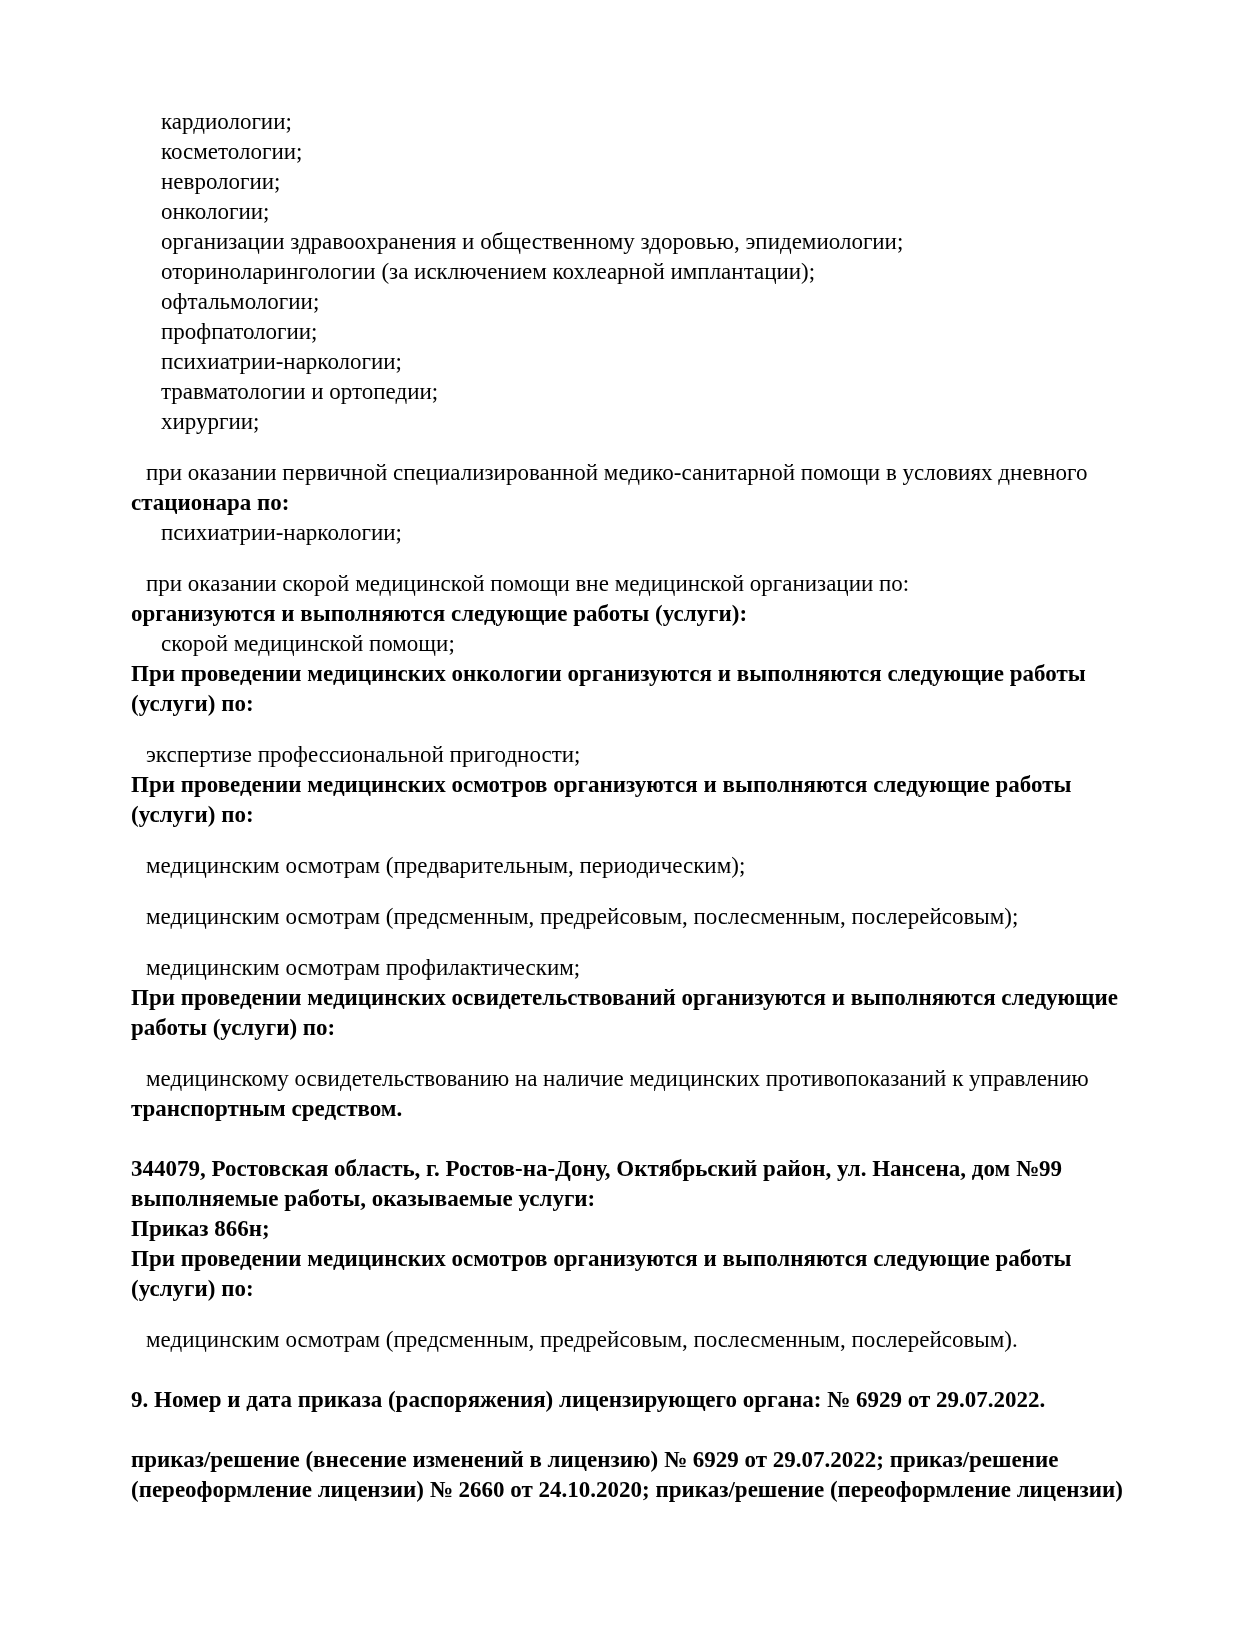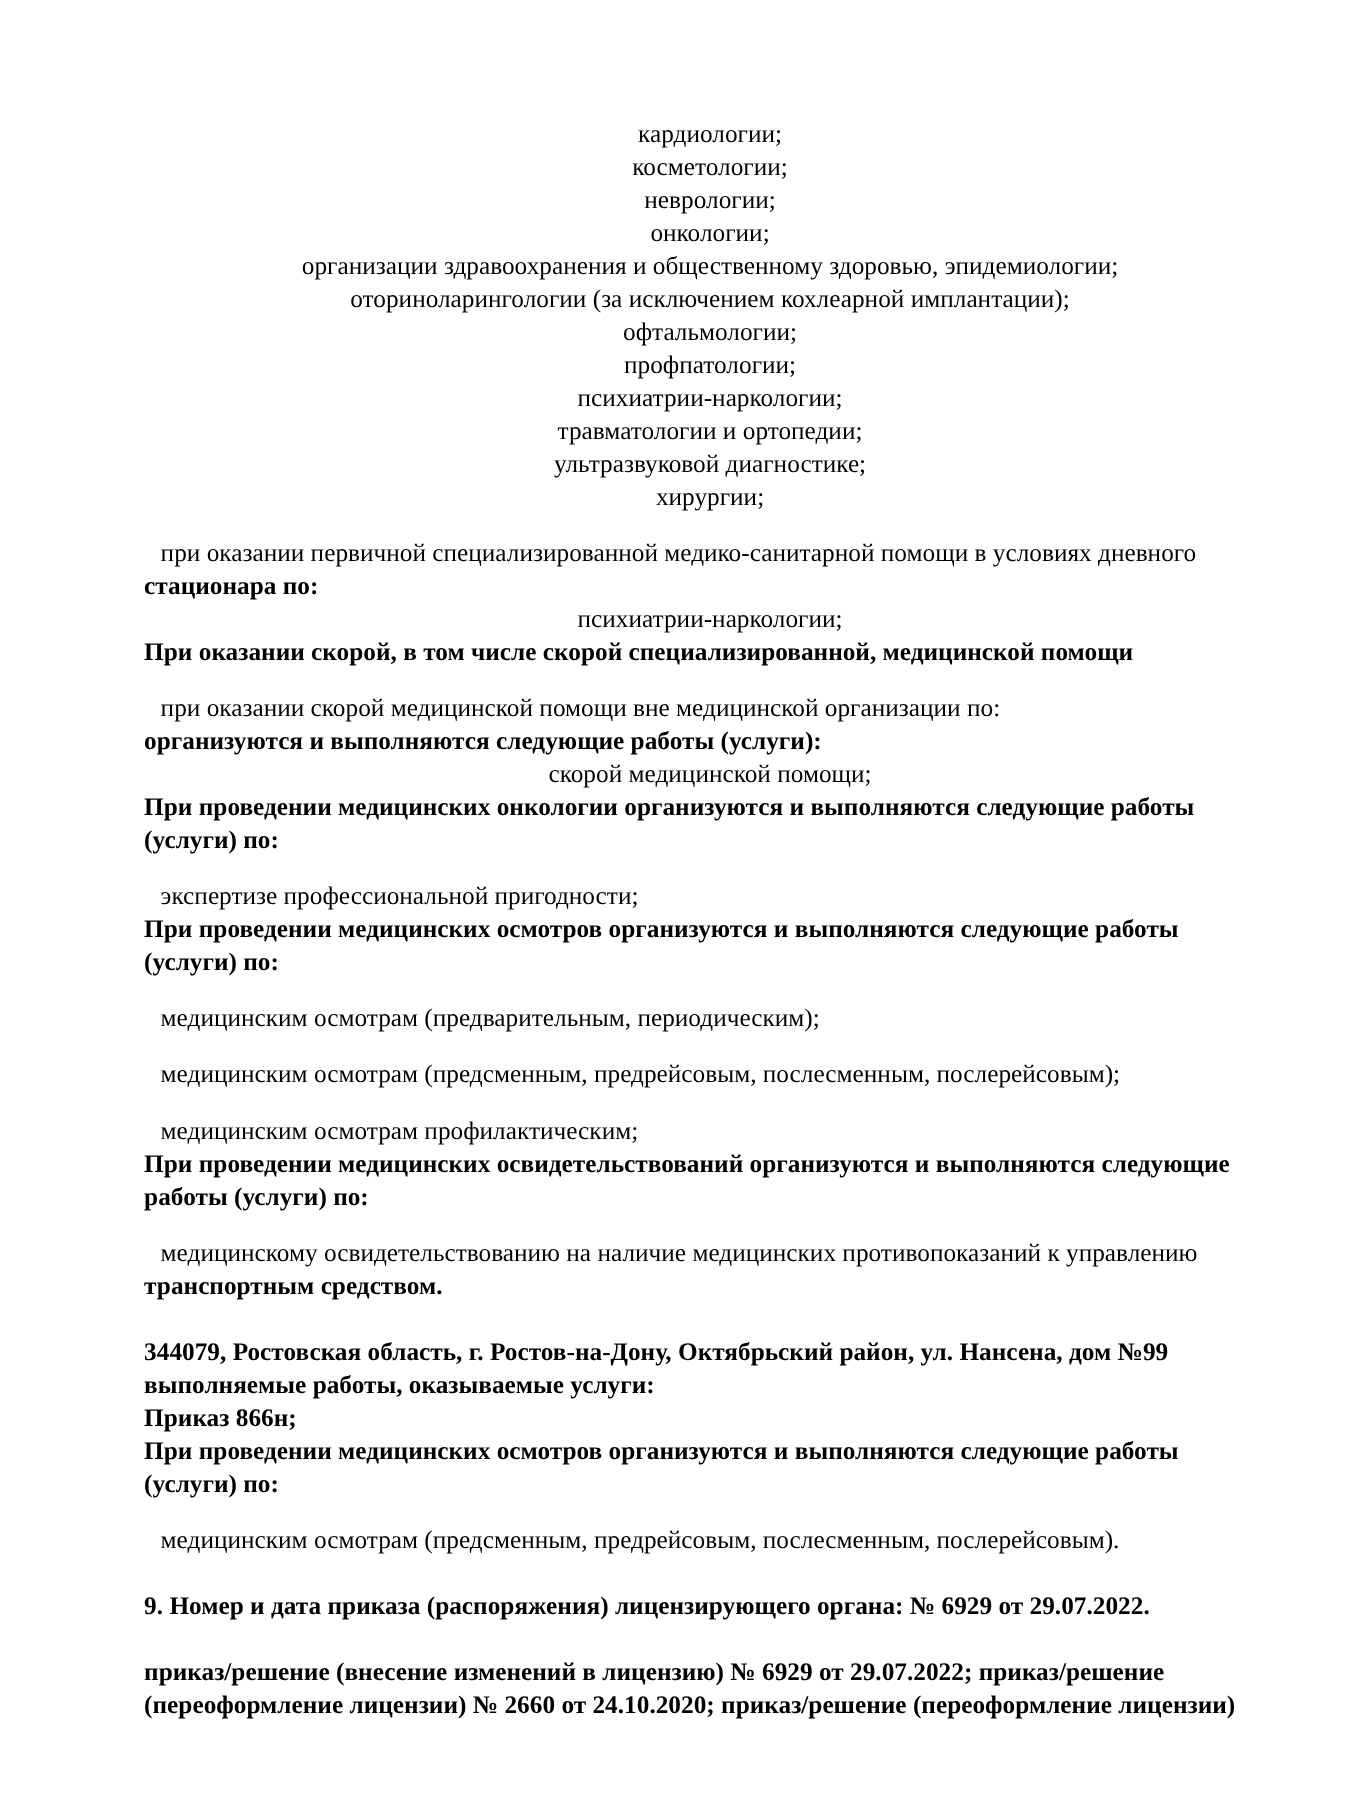--- a/index.html
+++ b/index.html
@@ -22,21 +22,21 @@
     color: #000000;
     font-weight: normal;
   }
   .line {
     height: 30px;
     line-height: 30px;
     white-space: nowrap;
   }
   .indent-0 { padding-left: 0; font-weight: bold; }
   .indent-1 { padding-left: 15px; margin-top: 21px; }
-  .indent-2 { padding-left: 30px; text-align: center; }
+  .indent-2 { padding-left: 30px; }
 </style>
 </head>
 <body>
 
 <div class="page">
   <div class="text-block">
 
       <div class="line indent-2">кардиологии;</div>
 
       <div class="line indent-2">косметологии;</div>
@@ -50,31 +50,29 @@
       <div class="line indent-2">оториноларингологии (за исключением кохлеарной имплантации);</div>
 
       <div class="line indent-2">офтальмологии;</div>
 
       <div class="line indent-2">профпатологии;</div>
 
       <div class="line indent-2">психиатрии-наркологии;</div>
 
       <div class="line indent-2">травматологии и ортопедии;</div>
 
-      <div class="line indent-2">ультразвуковой диагностике;</div>
 
       <div class="line indent-2">хирургии;</div>
 
       <div class="line indent-1">при оказании первичной специализированной медико-санитарной помощи в условиях дневного</div>
 
       <div class="line indent-0">стационара по:</div>
 
       <div class="line indent-2">психиатрии-наркологии;</div>
 
-      <div class="line indent-0">При оказании скорой, в том числе скорой специализированной, медицинской помощи</div>
 
       <div class="line indent-1">при оказании скорой медицинской помощи вне медицинской организации по:</div>
 
       <div class="line indent-0">организуются и выполняются следующие работы (услуги):</div>
 
       <div class="line indent-2">скорой медицинской помощи;</div>
 
       <div class="line indent-0">При проведении медицинских онкологии организуются и выполняются следующие работы</div>
 
       <div class="line indent-0">(услуги) по:</div>

